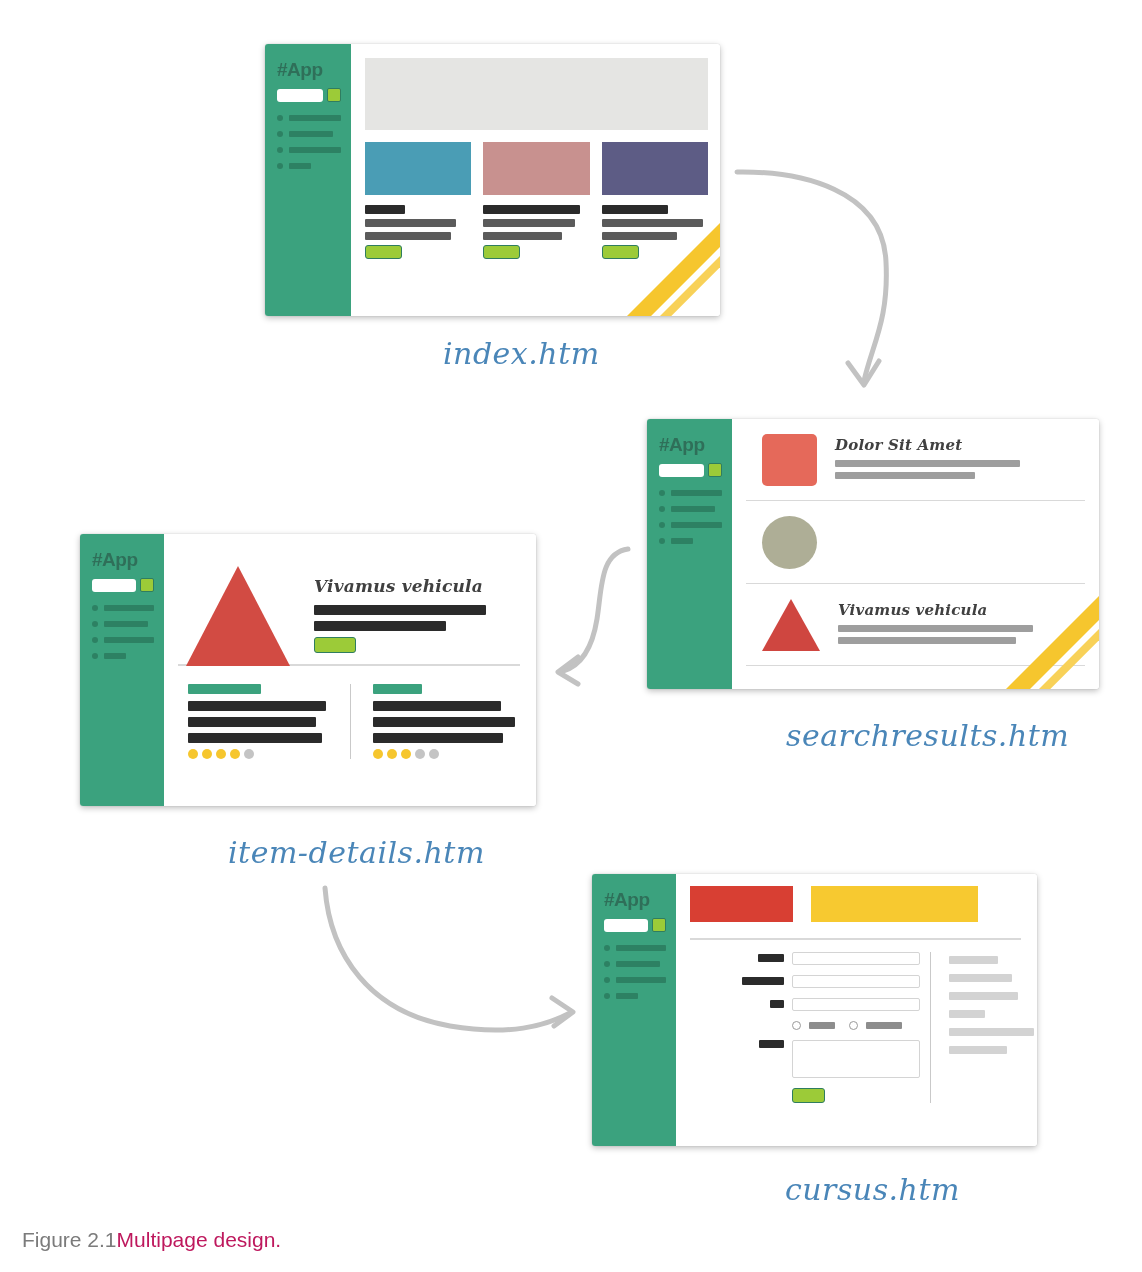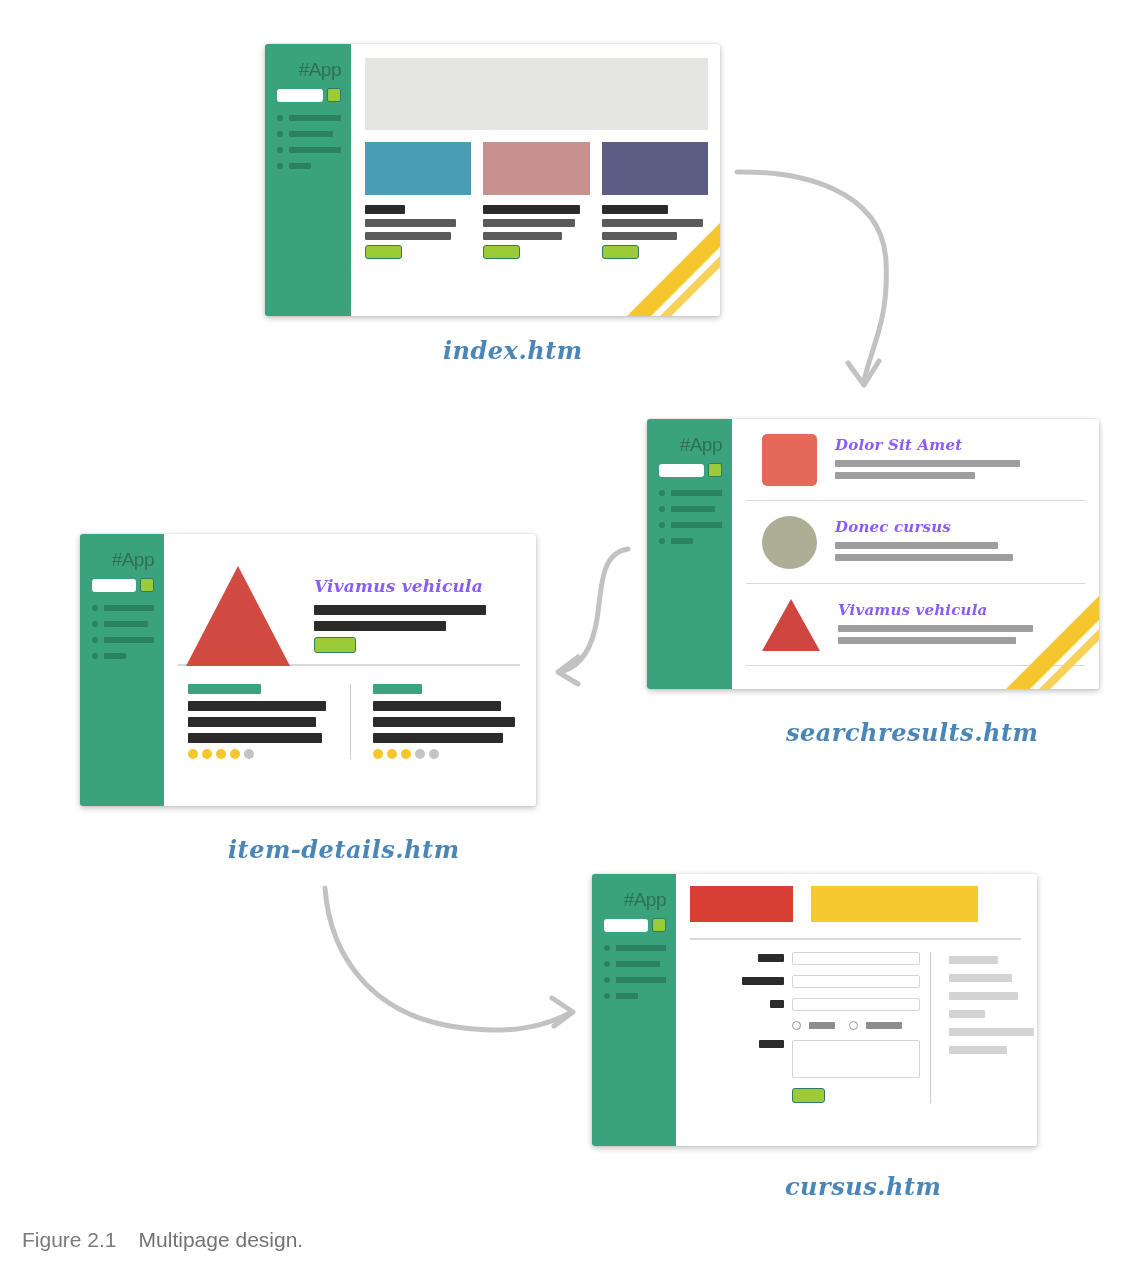--- a/index.html
+++ b/index.html
@@ -25,24 +25,23 @@
     display: flex;
   }
   .sidebar {
     background: #3ba27e;
     flex: 0 0 auto;
     position: relative;
     box-sizing: border-box;
   }
   .app-title {
     color: #2f6f59;
-    font-weight: normal;
+    font-weight: bold;
     letter-spacing: -0.5px;
     line-height: 1;
-    text-align: right;
   }
   .search-row {
     display: flex;
     align-items: center;
   }
   .search-box {
     background: #ffffff;
     border-radius: 3px;
     flex: 1 1 auto;
   }
@@ -133,21 +132,21 @@
   }
   .result-row:last-child { border-bottom: none; }
   .thumb-square { width: 55px; height: 52px; background: #e5695a; border-radius: 5px; flex: 0 0 auto; }
   .thumb-circle { width: 55px; height: 53px; background: #aeae96; border-radius: 50%; flex: 0 0 auto; }
   .thumb-tri { width: 0; height: 0; border-left: 29px solid transparent; border-right: 29px solid transparent; border-bottom: 52px solid #cf4640; flex: 0 0 auto; }
   .result-body { flex: 1 1 auto; padding-top: 2px; }
   .hand-title {
     font-family: "DejaVu Serif", serif;
     font-style: italic;
     font-weight: bold;
-    color: #8b5cf6;
+    color: #404040;
     font-size: 15px;
     letter-spacing: 0.2px;
     margin-bottom: 6px;
     white-space: nowrap;
   }
   .gline { background: #9e9e9e; height: 7px; border-radius: 1px; margin-bottom: 5px; }
 
   
   #details-mockup { left: 80px; top: 534px; width: 456px; height: 272px; }
   #details-mockup .sidebar { width: 84px; padding: 16px 10px 0 12px; }
@@ -204,40 +203,40 @@
   .radio-lbl { background: #8d8d8d; height: 7px; border-radius: 1px; }
   .order-btn { background: #9ccb38; border: 1.5px solid #2f7d60; border-radius: 3px; width: 31px; height: 13px; margin: 4px 0 0 98px; }
   .summary-col { flex: 0 0 112px; border-left: 1.5px solid #c9c9c9; padding: 4px 0 0 18px; margin-left: 10px; }
   .sline { background: #d3d3d3; height: 8px; border-radius: 1px; margin-bottom: 10px; }
 
   
   .file-caption {
     position: absolute;
     font-family: "DejaVu Serif", serif;
     font-style: italic;
-    font-weight: bold;
+    font-weight: normal;
     color: #4a86b8;
-    font-size: 24px;
+    font-size: 30px;
     letter-spacing: 0.5px;
     white-space: nowrap;
   }
   #cap-index { left: 443px; top: 336px; }
   #cap-search { left: 786px; top: 718px; }
   #cap-details { left: 228px; top: 835px; }
   #cap-order { left: 785px; top: 1172px; }
 
   .fig-caption {
     position: absolute;
     left: 22px;
     top: 1228px;
     font-size: 21px;
     white-space: nowrap;
   }
   .fig-num { color: #7b7b7b; }
-  .fig-text { color: #737373; margin-left: 22px; }
+  .fig-text { color: #be185d; }
 
   .arrows { position: absolute; left: 0; top: 0; width: 1142px; height: 1272px; pointer-events: none; }
 </style>
 </head>
 <body>
 
 <svg class="arrows" viewBox="0 0 1142 1272">
   <g fill="none" stroke="#c2c2c2" stroke-width="5" stroke-linecap="round" stroke-linejoin="round">
     <path d="M737 172 C 800 171, 883 189, 886 262 C 889 320, 872 345, 864 381"></path>
     <path d="M848 363 L864 385 L879 361"></path>
@@ -339,25 +338,20 @@
     <div class="result-row">
       <div class="thumb-square"></div>
       <div class="result-body">
         <div class="hand-title">Dolor Sit Amet</div>
         <div class="gline" style="width:74%"></div>
         <div class="gline" style="width:56%"></div>
       </div>
     </div>
     <div class="result-row">
       <div class="thumb-circle"></div>
-      <div class="result-body">
-        <div class="hand-title">Donec cursus</div>
-        <div class="gline" style="width:65%"></div>
-        <div class="gline" style="width:71%"></div>
-      </div>
     </div>
     <div class="result-row">
       <div class="thumb-tri"></div>
       <div class="result-body">
         <div class="hand-title">Vivamus vehicula</div>
         <div class="gline" style="width:79%"></div>
         <div class="gline" style="width:72%"></div>
       </div>
     </div>
     <div class="ribbon">

